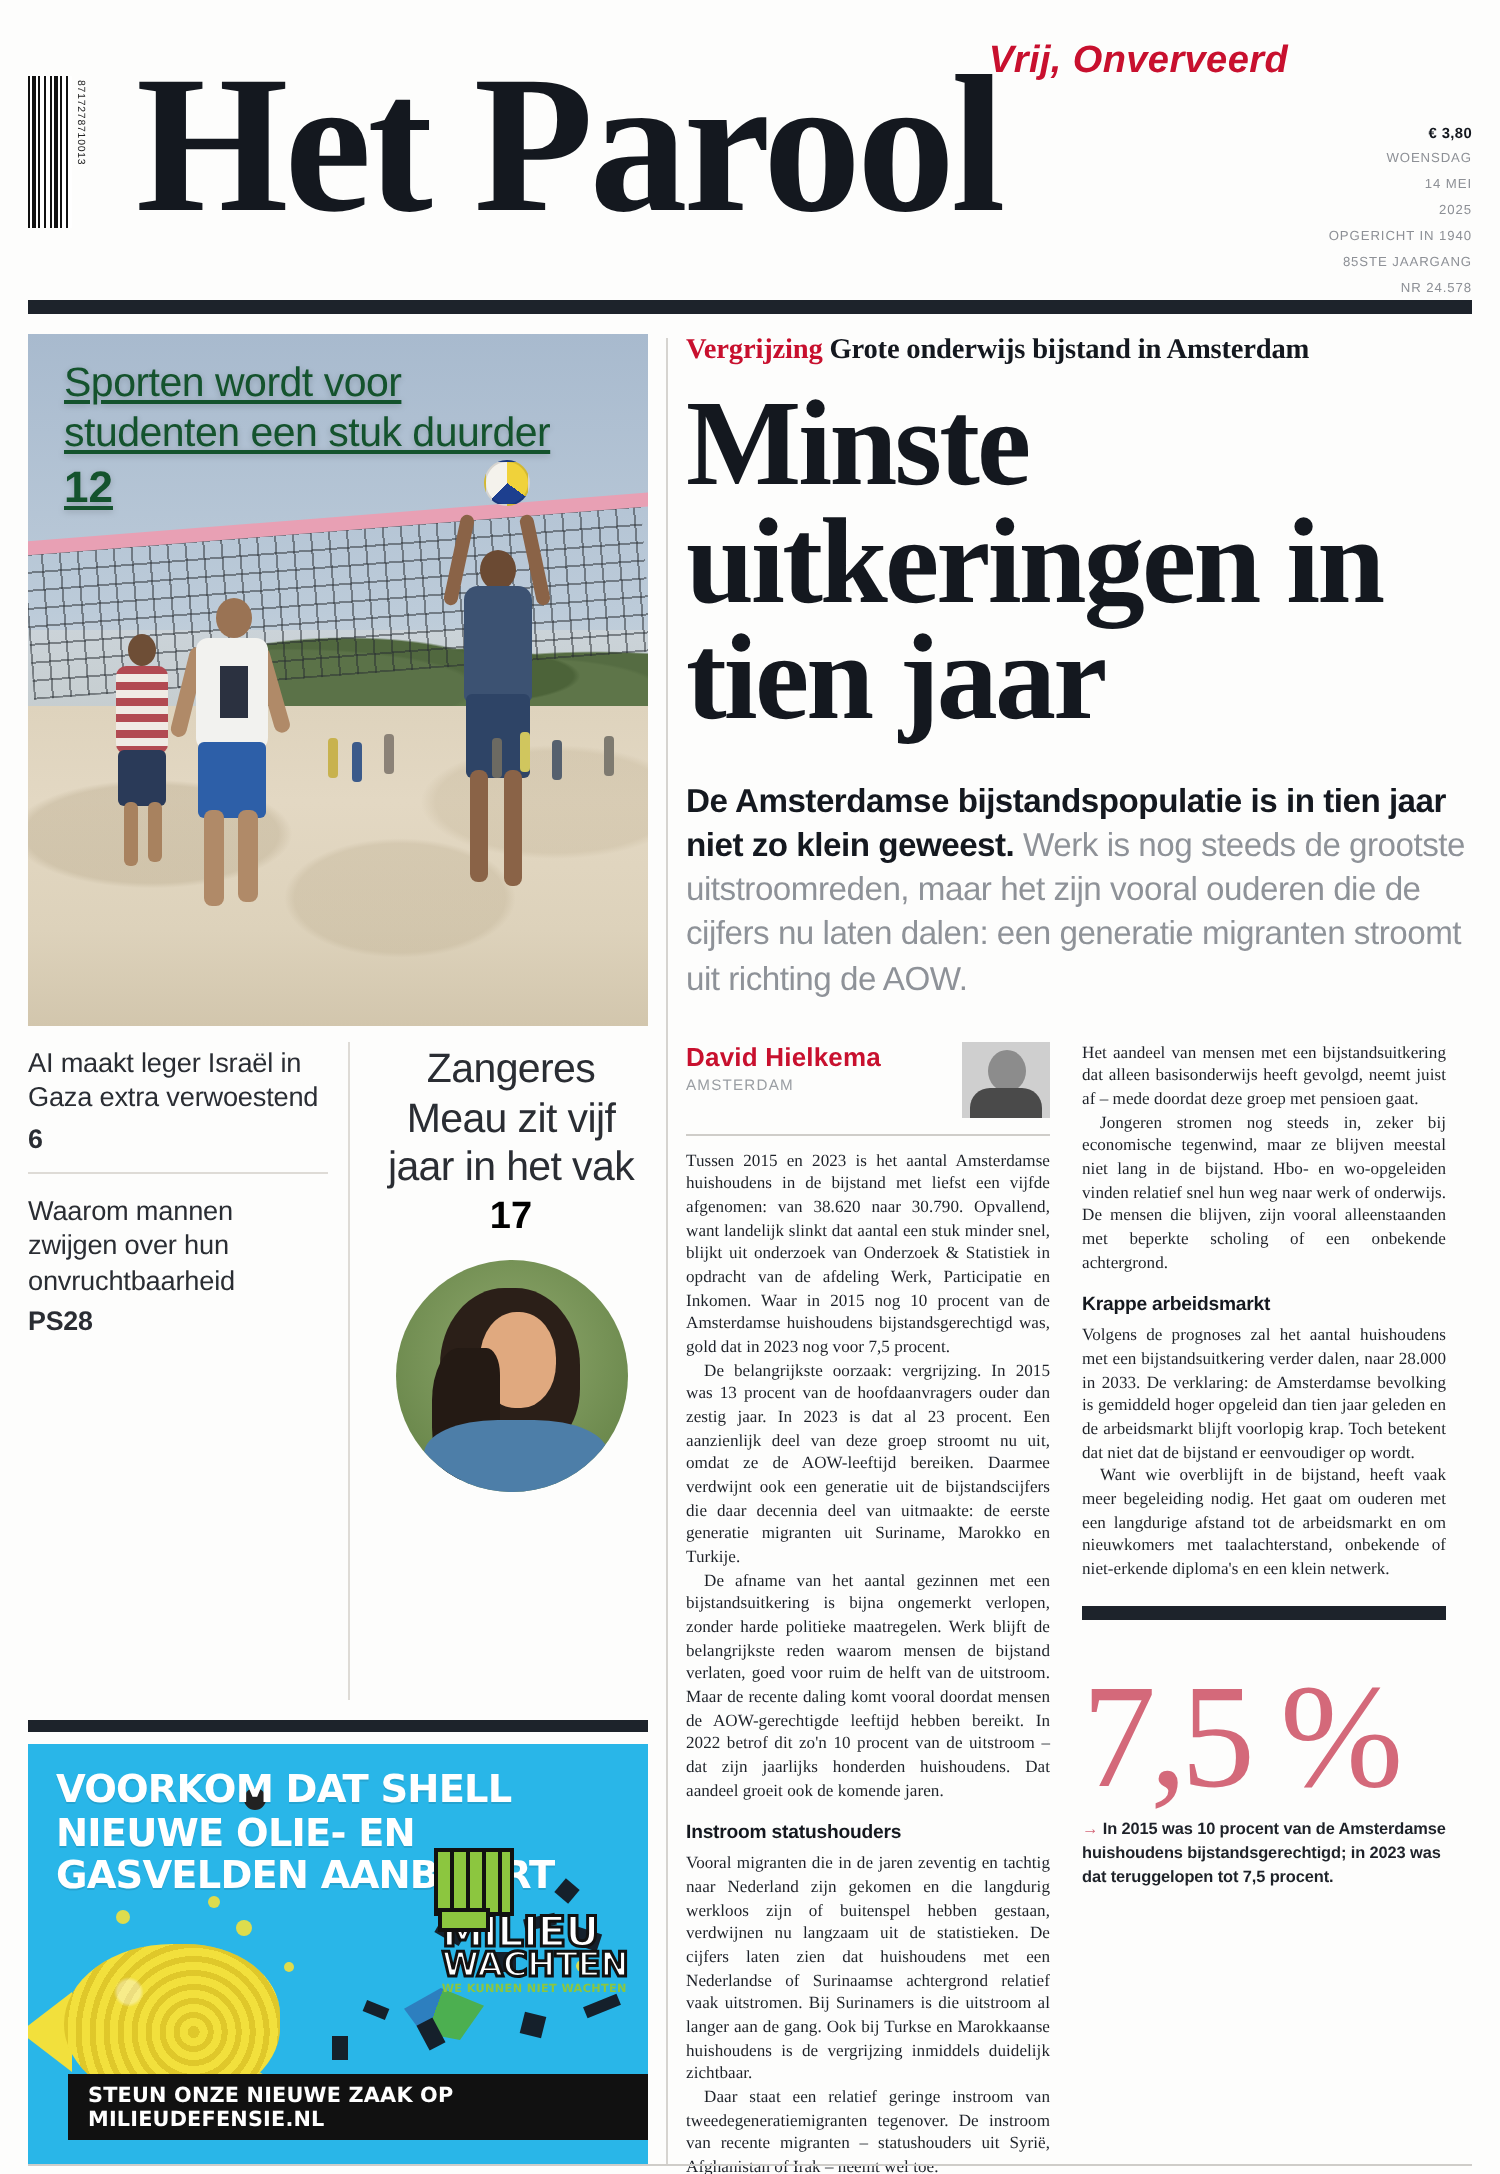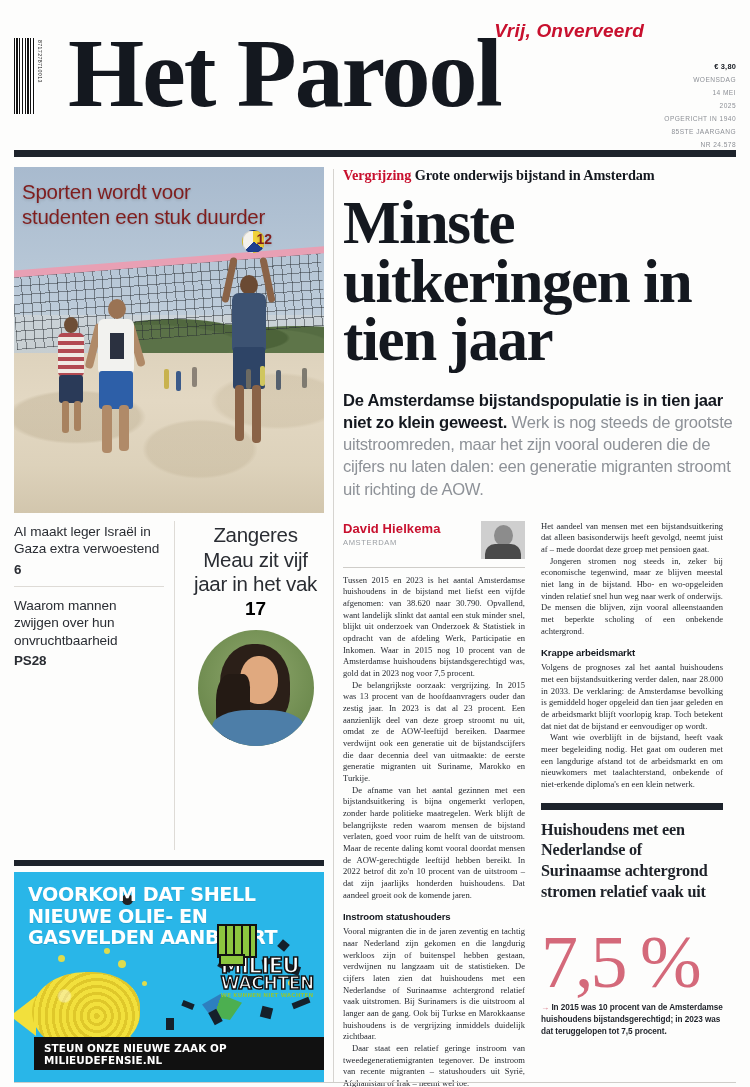--- a/index.html
+++ b/index.html
@@ -197,36 +197,36 @@
   .p-stripe .torso { position:absolute; left:6px; top:18px; width:26px; height:44px; background: repeating-linear-gradient(0deg,#b24a52 0 4px,#f0eae4 4px 8px); border-radius:5px;}
   .p-stripe .shorts { position:absolute; left:7px; top:60px; width:24px; height:28px; background:#2a3a58; border-radius:3px;}
   .p-stripe .head { position:absolute; left:12px; top:2px; width:14px; height:16px; background:#6e4e36; border-radius:50%;}
   .p-stripe .leg-l { position:absolute; left:10px; top:86px; width:7px; height:32px; background:#a8825f; border-radius:3px;}
   .p-stripe .leg-r { position:absolute; left:22px; top:86px; width:7px; height:30px; background:#a8825f; border-radius:3px;}
   .far-people { position:absolute; top:196px; left:0; right:0; height:36px; }
   .fp { position:absolute; width:5px; height:20px; background:#7a7468; border-radius:2px; }
 
   .teaser-text {
     position: absolute;
-    left: 8px; top: 12px;
-    color: #7f1d1d;
+    left: 18px; top: 12px;
+    color: #14532d;
     font-size: 20.5px;
     line-height: 1.22;
     font-weight: 400;
     letter-spacing: -0.25px;
     text-shadow: 0 1px 3px rgba(0,0,0,.18);
     max-width: 250px;
+    text-decoration: underline;
   }
   .teaser-page {
     font-weight: 700;
-    font-size: 14px;
+    font-size: 22px;
     display: block;
     margin-top: 2px;
     letter-spacing: 0;
-    text-align: right;
   }
 
   
   .subteasers {
     display: flex;
     margin-top: 8px;
     flex: 1;
   }
   .st-col {
     width: 160px;
@@ -628,21 +628,20 @@
 
         <div class="art-col">
           <div class="body-text">
             <p class="noindent">Het aandeel van mensen met een bijstandsuitkering dat alleen basisonderwijs heeft gevolgd, neemt juist af – mede doordat deze groep met pensioen gaat.</p>
             <p>Jongeren stromen nog steeds in, zeker bij economische tegenwind, maar ze blijven meestal niet lang in de bijstand. Hbo- en wo-opgeleiden vinden relatief snel hun weg naar werk of onderwijs. De mensen die blijven, zijn vooral alleenstaanden met beperkte scholing of een onbekende achtergrond.</p>
             <div class="subhead">Krappe arbeidsmarkt</div>
             <p class="noindent">Volgens de prognoses zal het aantal huishoudens met een bijstandsuitkering verder dalen, naar 28.000 in 2033. De verklaring: de Amsterdamse bevolking is gemiddeld hoger opgeleid dan tien jaar geleden en de arbeidsmarkt blijft voorlopig krap. Toch betekent dat niet dat de bijstand er eenvoudiger op wordt.</p>
             <p>Want wie overblijft in de bijstand, heeft vaak meer begeleiding nodig. Het gaat om ouderen met een langdurige afstand tot de arbeidsmarkt en om nieuwkomers met taalachterstand, onbekende of niet-erkende diploma's en een klein netwerk.</p>
           </div>
           <div class="pull-rule"></div>
-          <div class="pullquote">Huishoudens met een Nederlandse of Surinaamse achtergrond stromen relatief vaak uit</div>
           <div class="stat-block">
             <div class="stat-number">7,5 %</div>
             <div class="stat-caption"><span class="arrow">→</span> <span>In 2015 was 10 procent van de Amsterdamse huishoudens bijstandsgerechtigd; in 2023 was dat teruggelopen tot 7,5 procent.</span></div>
           </div>
         </div>
 
       </div>
     </div>
   </div>
 

